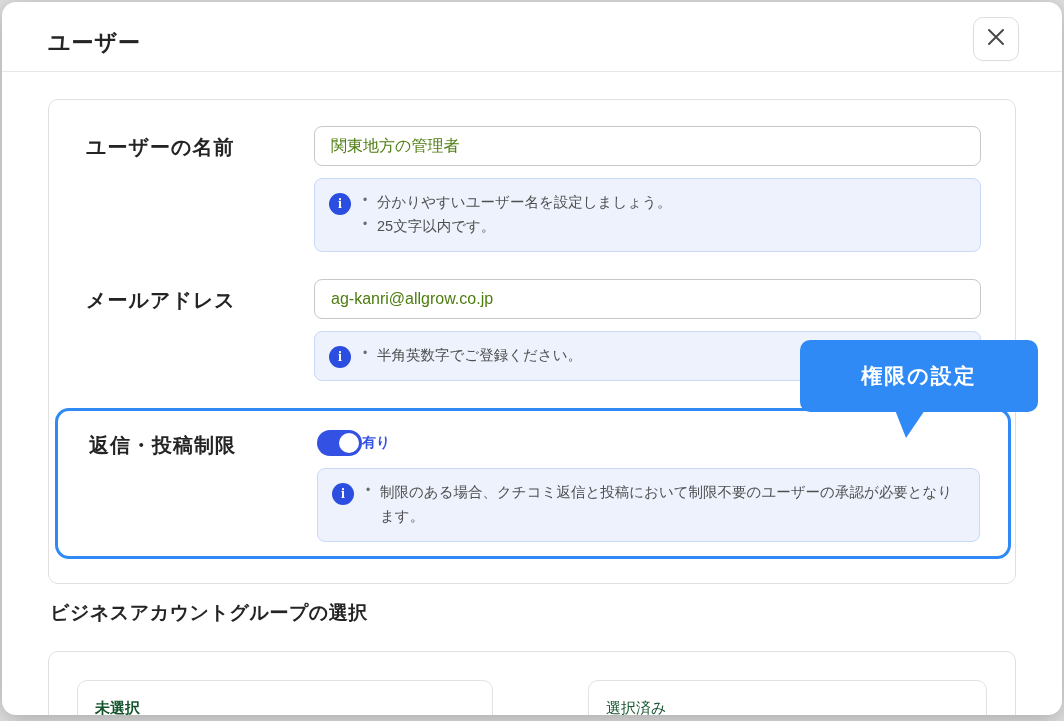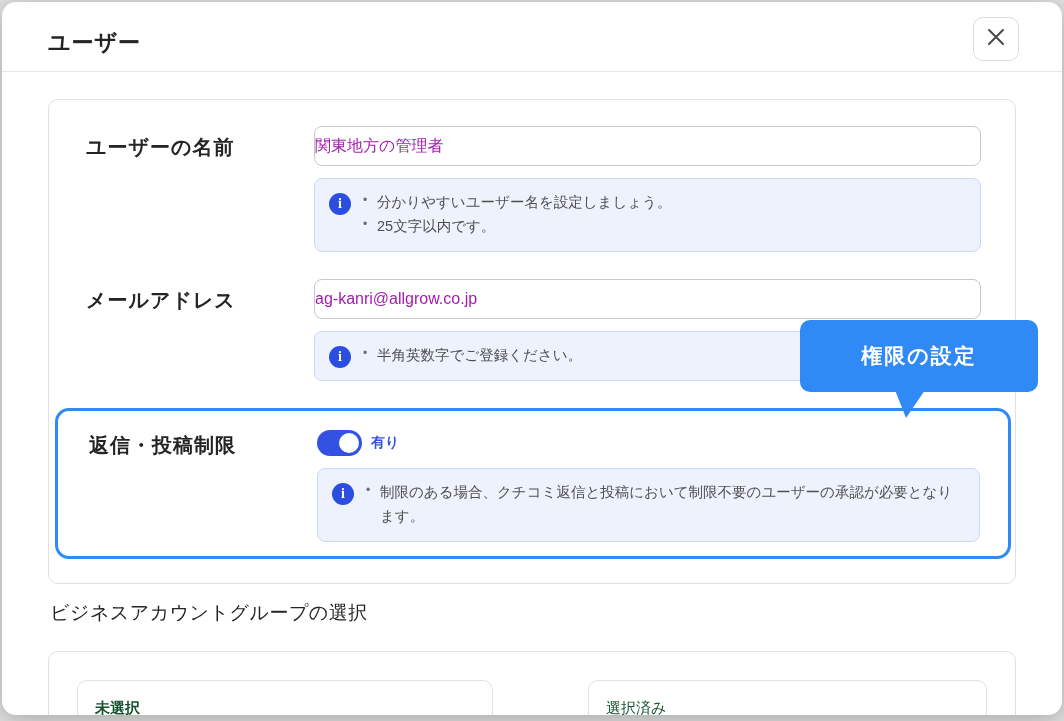--- a/index.html
+++ b/index.html
@@ -19,55 +19,55 @@
 
   .modal-body { padding:27px 46px 0 46px; position:relative; }
 
   
   .form-card { border:1px solid #e0e0e0; border-radius:10px;
                padding:26px 34px 14px 37px; position:relative; }
   .form-row { display:grid; grid-template-columns:228px 1fr; margin-bottom:27px; }
   .row-label { font-size:20px; font-weight:bold; color:#242424; padding-top:8px; letter-spacing:1px; }
   .field-stack { min-width:0; }
   .text-input { width:100%; height:40px; border:1px solid #c8c8c8; border-radius:8px;
-                padding:0 0; font-size:16px; color:#a21caf; outline:none;
+                padding:0 16px; font-size:16px; color:#4d7c0f; outline:none;
                 font-family:"Liberation Sans", sans-serif; background:#fff; }
   .info-box { margin-top:12px; background:#edf2fd; border:1px solid #c9d9f7;
               border-radius:8px; padding:12px 16px 12px 14px;
               display:flex; align-items:flex-start; gap:12px; }
   .info-icon { flex:0 0 auto; width:22px; height:22px; border-radius:50%;
                background:#2b4de0; color:#fff; font-size:14px; font-weight:bold;
                display:flex; align-items:center; justify-content:center; margin-top:2px;
                font-family:"Liberation Serif", serif; }
   .info-list { list-style:none; color:#4f4f4f; font-size:14.5px; line-height:1.65; }
   .info-list li { padding-left:14px; position:relative; }
   .info-list li::before { content:"•"; position:absolute; left:0; top:0; color:#6b6b6b; font-size:12px; }
 
   
   .restriction-block { border:3px solid #2f8af5; border-radius:14px;
                        margin:13px -30px 10px -31px; padding:13px 28px 14px 31px; }
   .restriction-block .form-row { margin-bottom:0; }
-  .toggle-line { display:flex; align-items:center; gap:9px; padding-top:6px; }
+  .toggle-line { display:flex; align-items:center; gap:0; padding-top:6px; }
   .toggle { width:45px; height:26px; border-radius:13px; background:#3351e3;
             position:relative; cursor:pointer; flex:0 0 auto; }
   .toggle-knob { position:absolute; right:3px; top:3px; width:20px; height:20px;
                  border-radius:50%; background:#fff; }
   .toggle-state { color:#3351e3; font-size:14px; font-weight:bold; }
 
   
-  .tooltip { position:absolute; left:798px; top:248px; width:238px; height:72px;
+  .tooltip { position:absolute; left:798px; top:268px; width:238px; height:72px;
              background:#2f8af5; border-radius:10px; z-index:20;
              display:flex; align-items:center; justify-content:center; }
   .tooltip-label { color:#fff; font-size:21px; font-weight:bold; letter-spacing:2px; }
   .tooltip-tail { position:absolute; left:95px; top:70px; width:0; height:0;
                   border-top:28px solid #2f8af5; border-left:11px solid transparent;
                   border-right:19px solid transparent; }
 
   
-  .groups-heading { margin:16px 0 0 2px; font-size:19px; font-weight:normal; color:#242424; letter-spacing:.5px; }
+  .groups-heading { margin:16px 0 0 2px; font-size:19px; font-weight:bold; color:#242424; letter-spacing:.5px; }
   .groups-card { margin-top:25px; border:1px solid #e0e0e0; border-radius:10px;
                  height:170px; padding:28px; display:flex; gap:95px; }
   .panel { border:1px solid #e2e2e2; border-radius:10px; padding:16px 17px; position:relative; }
   .panel-unselected { width:417px; }
   .panel-selected { width:400px; }
   .panel-title { font-size:15px; color:#14532d; margin:2px 0 18px 0; }
   .panel-title.bold { font-weight:bold; }
 </style>
 </head>
 <body>

